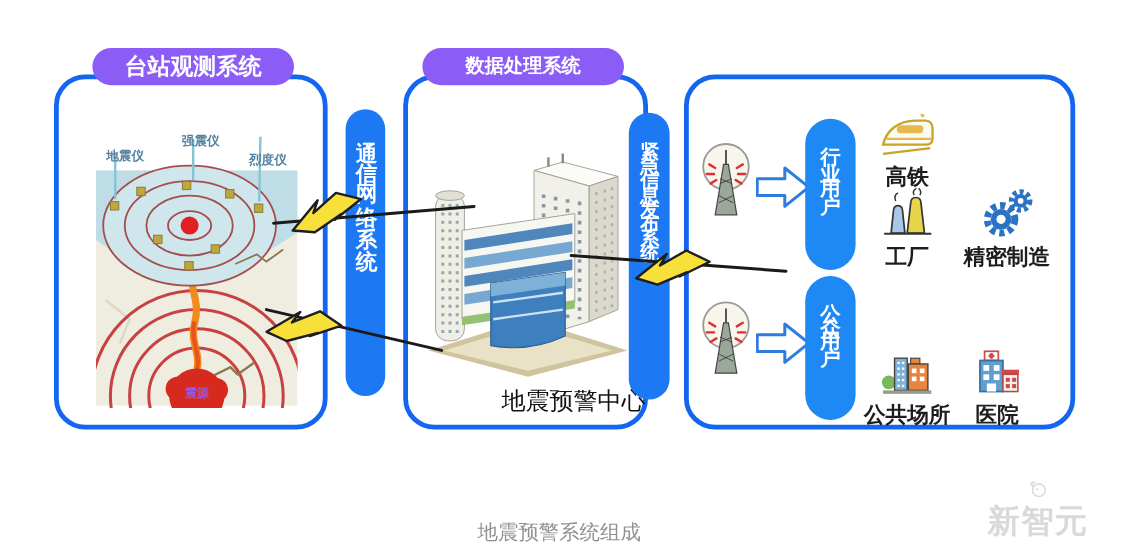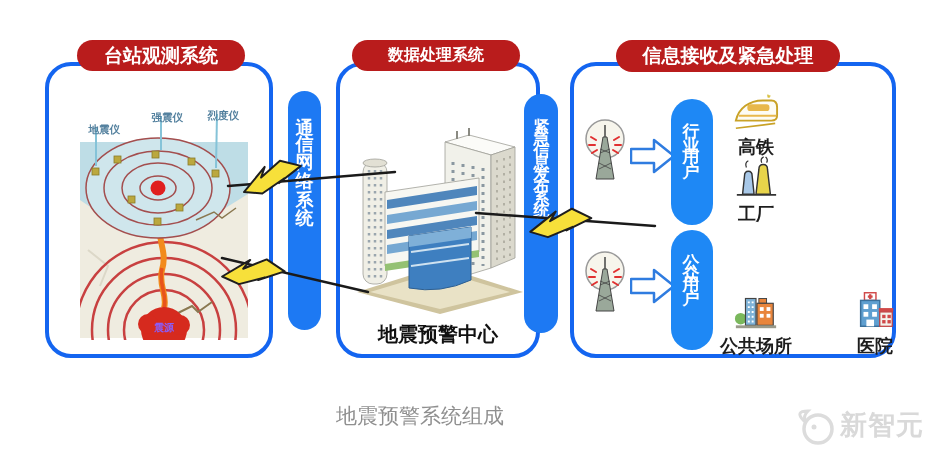--- a/index.html
+++ b/index.html
@@ -1,40 +1,40 @@
 <!DOCTYPE html>
 <html><head>
 <meta charset="utf-8">
 <style>
   html,body{margin:0;padding:0;background:#fff;}
   #stage{position:relative;width:941px;height:460px;background:#ffffff;overflow:hidden;
          font-family:"DejaVu Sans",sans-serif;}
   .panel{position:absolute;border:4px solid #1465f0;border-radius:26px;background:#fff;box-sizing:border-box;}
-  .pill{position:absolute;background:#b91c1c;color:#fff;font-weight:bold;border-radius:17px;
+  .pill{position:absolute;background:#8b5cf6;color:#fff;font-weight:bold;border-radius:17px;
         display:flex;align-items:center;justify-content:center;z-index:3;white-space:nowrap;}
   .vbar{position:absolute;background:#1d79f3;border-radius:17px;color:#fff;font-weight:bold;
         display:flex;align-items:flex-start;justify-content:center;z-index:2;}
   .vpill{position:absolute;background:#1e88f5;border-radius:21px;color:#fff;font-weight:bold;
         display:flex;align-items:flex-start;justify-content:center;z-index:2;}
   .vtext{writing-mode:vertical-rl;text-orientation:upright;}
   .sensor-label{position:absolute;color:#53809e;font-weight:bold;font-size:10.5px;text-align:right;z-index:2;}
   .cell{position:absolute;width:86px;text-align:center;z-index:2;}
   .cell svg{display:block;margin:0 auto;}
   .cell .lbl{font-size:18px;font-weight:bold;color:#1d1d1d;margin-top:1px;white-space:nowrap;}
   .abs{position:absolute;}
-  #caption{position:absolute;left:336px;top:402px;width:260px;
-           color:#8f8f8f;font-size:21px;z-index:2;}
+  #caption{position:absolute;left:336px;top:432px;width:260px;text-align:center;
+           color:#8f8f8f;font-size:17px;z-index:2;}
   #watermark{position:absolute;left:792px;top:398px;width:146px;height:54px;color:#d9d9d9;z-index:2;
-             display:flex;align-items:center;}
+             display:flex;align-items:center;flex-direction:column;}
   #watermark .wm-text{font-size:27px;font-weight:bold;letter-spacing:1px;color:#d9d9d9;}
   #bolt-overlay{position:absolute;left:0;top:0;z-index:5;pointer-events:none;}
   #source-label{position:absolute;left:144px;top:321px;width:40px;text-align:center;color:#8b5cf6;
                 font-weight:bold;font-size:10px;z-index:2;}
   #center-label{position:absolute;left:336px;top:321px;width:204px;text-align:center;color:#111;
-                font-weight:bold;font-size:20px;z-index:2;}
+                font-weight:normal;font-size:20px;z-index:2;padding-left:40px;}
 </style>
 </head>
 <body>
 
 <div id="stage">
 
   <div class="panel" style="left:45px;top:62px;width:228px;height:296px;"></div>
   <div class="pill" style="left:77px;top:40px;width:168px;height:31px;font-size:19px;">
     <span>台站观测系统</span>
   </div>
@@ -80,21 +80,21 @@
     </g>
 
     <g stroke="#85c3d8" stroke-width="2">
       <line x1="16" y1="28" x2="16" y2="66"></line>
       <line x1="81" y1="16" x2="81" y2="50"></line>
       <line x1="137" y1="14" x2="136" y2="68"></line>
     </g>
   </svg>
   <span class="sensor-label" style="left:76px;top:123px;width:44px;">地震仪</span>
   <span class="sensor-label" style="left:139px;top:111px;width:44px;">强震仪</span>
-  <span class="sensor-label" style="left:195px;top:109px;width:44px;">烈度仪</span>
+  <span class="sensor-label" style="left:195px;top:127px;width:44px;">烈度仪</span>
   <span id="source-label">震源</span>
 
   <div class="vbar" style="left:288px;top:91px;width:33px;height:239px;">
     <span class="vtext" style="font-size:18px;letter-spacing:18px;padding-top:12px;">通信网络系统</span>
   </div>
 
   <div class="panel" style="left:336px;top:62px;width:204px;height:296px;"></div>
   <div class="pill" style="left:352px;top:40px;width:168px;height:31px;font-size:16px;">
     <span>数据处理系统</span>
   </div>
@@ -140,23 +140,20 @@
     <line x1="54" y1="136" x2="112" y2="128" stroke="#cfe2f0" stroke-width="2"></line>
     <line x1="54" y1="150" x2="112" y2="142" stroke="#cfe2f0" stroke-width="2"></line>
   </svg>
   <div id="center-label">地震预警中心</div>
 
   <div class="vbar" style="left:524px;top:94px;width:34px;height:239px;">
     <span class="vtext" style="font-size:16px;letter-spacing:12px;padding-top:11px;">紧急信息发布系统</span>
   </div>
 
   <div class="panel" style="left:570px;top:62px;width:326px;height:296px;"></div>
-  <div class="pill" style="left:616px;top:40px;width:224px;height:32px;font-size:19px;">
-    <span>信息接收及紧急处理</span>
-  </div>
 
   <svg class="abs" style="left:583px;top:117px;z-index:2;" width="44" height="68" viewBox="0 0 44 68">
     <circle cx="22" cy="22" r="19" fill="#f7f5ec" stroke="#999" stroke-width="1.5"></circle>
     <line x1="22" y1="8" x2="22" y2="20" stroke="#444" stroke-width="1.5"></line>
     <polygon points="13,62 31,62 24,20 20,20" fill="#9aa89a" stroke="#444" stroke-width="1"></polygon>
     <g stroke="#444" stroke-width="0.8">
         <line x1="16" y1="52" x2="28" y2="46"></line>
         <line x1="16" y1="46" x2="28" y2="52"></line>
         <line x1="17" y1="36" x2="27" y2="32"></line>
         <line x1="17" y1="32" x2="27" y2="36"></line>
@@ -219,41 +216,52 @@
     <svg width="48" height="46" viewBox="0 0 48 48">
       <path d="M14,13 Q12,8 16,6" stroke="#333" stroke-width="1.3" fill="none"></path>
       <path d="M30,8 Q28,4 32,2" stroke="#333" stroke-width="1.3" fill="none"></path>
       <path d="M35,8 Q37,5 34,2" stroke="#333" stroke-width="1.3" fill="none"></path>
       <path d="M12,22 Q12,17 16,17 Q20,17 20,22 L22,41 L10,41 Z" fill="#a8c8e8" stroke="#333" stroke-width="1.5"></path>
       <path d="M27,15 Q27,10 31.5,10 Q36,10 36,15 L39,41 L24,41 Z" fill="#e8d44a" stroke="#333" stroke-width="1.5"></path>
       <line x1="4" y1="41.5" x2="45" y2="41.5" stroke="#333" stroke-width="1.8"></line>
     </svg>
     <div class="lbl">工厂</div>
   </div>
+  <div class="cell" style="left:796px;top:155px;">
+    <svg width="48" height="46" viewBox="0 0 48 48">
+      <circle cx="19" cy="29" r="12" fill="none" stroke="#2a72c4" stroke-width="6" stroke-dasharray="4.5 3.4"></circle>
+      <circle cx="19" cy="29" r="9" fill="#2a72c4"></circle>
+      <circle cx="19" cy="29" r="4" fill="#fff"></circle>
+      <circle cx="36" cy="13" r="8" fill="none" stroke="#2a72c4" stroke-width="4.5" stroke-dasharray="3.4 2.7"></circle>
+      <circle cx="36" cy="13" r="6" fill="#2a72c4"></circle>
+      <circle cx="36" cy="13" r="2.5" fill="#fff"></circle>
+    </svg>
+    <div class="lbl">精密制造</div>
+  </div>
 
 
   <div class="cell" style="left:713px;top:287px;">
     <svg width="48" height="46" viewBox="0 0 48 48">
       <circle cx="8" cy="33" r="6" fill="#7ab85c"></circle>
       <rect x="13" y="12" width="11" height="28" fill="#7fb3d8" stroke="#444" stroke-width="1.2"></rect>
       <g stroke="#fff" stroke-width="2" stroke-dasharray="2 3">
         <line x1="16.5" y1="15" x2="16.5" y2="38"></line>
           <line x1="20.5" y1="15" x2="20.5" y2="38"></line>
       </g>
       <rect x="27" y="12" width="8" height="5" fill="#e8853c" stroke="#444" stroke-width="1"></rect>
       <rect x="25" y="17" width="17" height="23" fill="#e8853c" stroke="#444" stroke-width="1.2"></rect>
       <rect x="28" y="21" width="4" height="4" fill="#fff"></rect>
         <rect x="35" y="21" width="4" height="4" fill="#fff"></rect>
       <rect x="28" y="28" width="4" height="4" fill="#fff"></rect>
         <rect x="35" y="28" width="4" height="4" fill="#fff"></rect>
       <rect x="3" y="40" width="42" height="3" fill="#9a9a8a"></rect>
     </svg>
     <div class="lbl">公共场所</div>
   </div>
-  <div class="cell" style="left:832px;top:287px;">
+  <div class="cell" style="left:788px;top:287px;">
     <svg width="48" height="46" viewBox="0 0 48 48">
       <rect x="13" y="6" width="12" height="8" fill="#fff" stroke="#d04848" stroke-width="1.5"></rect>
       <rect x="17.8" y="7.5" width="2.4" height="5" fill="#d04848"></rect>
       <rect x="16.5" y="8.8" width="5" height="2.4" fill="#d04848"></rect>
       <rect x="9" y="14" width="20" height="27" fill="#5f9fd0" stroke="#3a6f9a" stroke-width="1.5"></rect>
       <rect x="12" y="18" width="5" height="5" fill="#fff"></rect>
         <rect x="21" y="18" width="5" height="5" fill="#fff"></rect>
       <rect x="12" y="26" width="5" height="5" fill="#fff"></rect>
         <rect x="21" y="26" width="5" height="5" fill="#fff"></rect>
       <rect x="15" y="34" width="8" height="7" fill="#fff"></rect>

